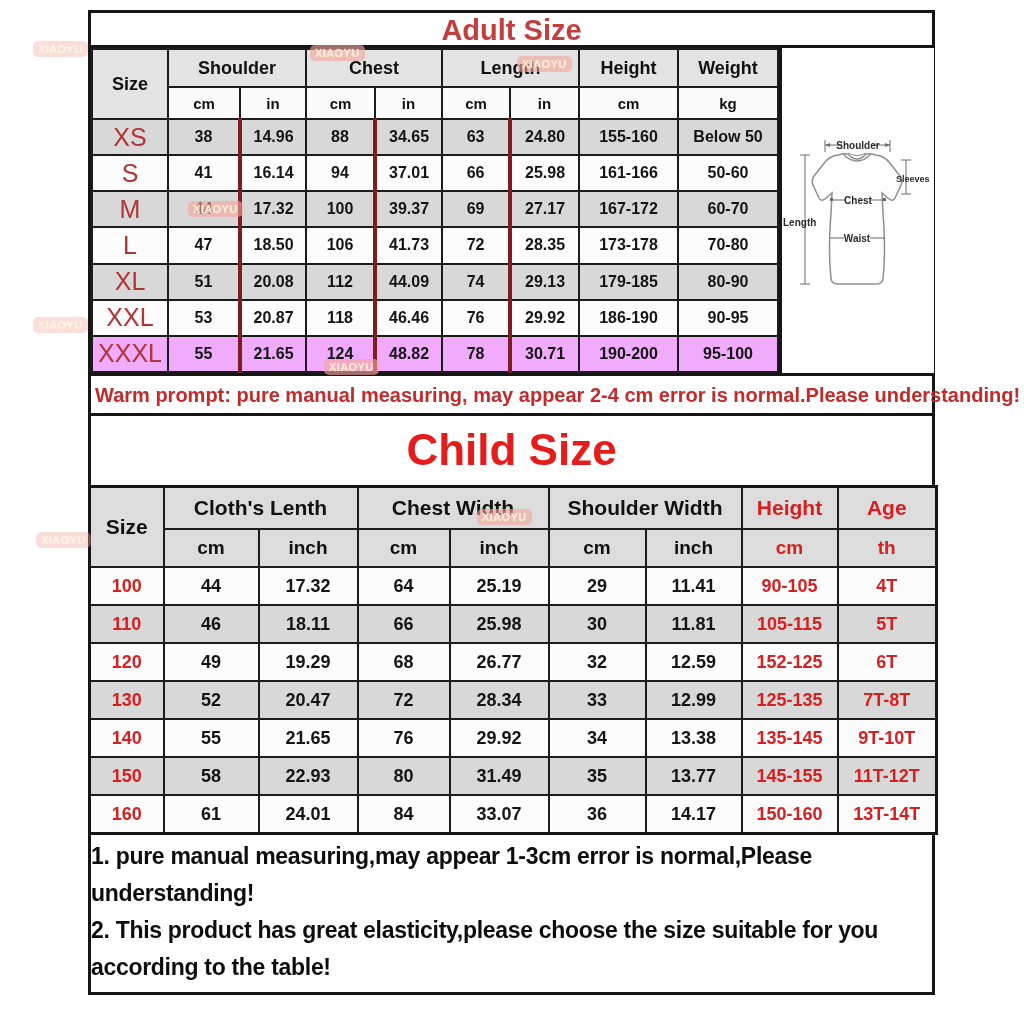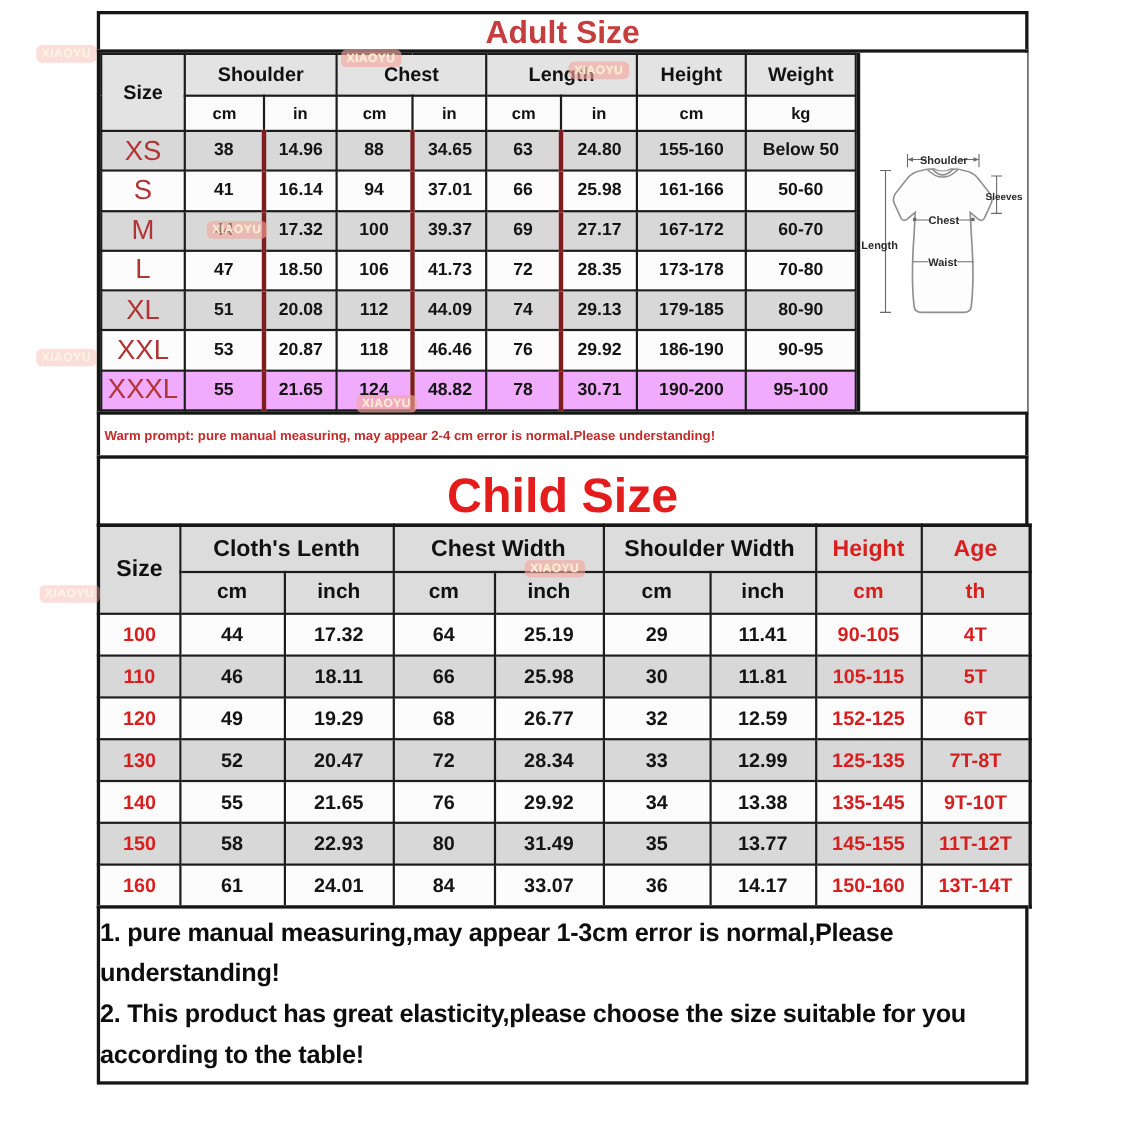--- a/index.html
+++ b/index.html
@@ -28,27 +28,27 @@
   .adult tbody td.size-cell { color:#b23535; font-size:25px; font-weight:normal; }
   .adult tbody tr:nth-child(odd) td { background:#d8d8d8; }
   .adult tbody tr:nth-child(even) td { background:#fcfcfc; }
   .adult tbody tr:nth-child(7) td { background:#f0abfc; }
 
   .diagram { width:158px; border-left:3px solid #161616; box-sizing:border-box; background:#fff; position:relative; }
 
   
   .warm {
     margin-top:-3px; height:43px; line-height:38px;
-    color:#c32b2b; font-size:12px; font-weight:bold; padding-left:4px;
+    color:#c32b2b; font-size:20px; font-weight:bold; padding-left:4px;
     white-space:nowrap;
   }
 
   
   .child-title {
-    margin-top:-3px; height:65px; line-height:68px; text-align:center;
+    margin-top:-3px; height:75px; line-height:68px; text-align:center;
     color:#e51c1c; font-size:44px; font-weight:bold;
   }
   table.child { width:847px; margin-top:-3px; border:3px solid #161616; }
   .child thead th { background:#dcdcdc; font-weight:bold; color:#111; }
   .child thead tr.grp th { height:40px; font-size:21px; }
   .child thead tr.units th { height:36px; font-size:19px; }
   .child thead th.redhdr { color:#d81f1f; }
   .child tbody td { height:36px; font-size:18px; font-weight:bold; color:#141414; }
   .child tbody td.red { color:#d81f1f; }
   .child tbody td.size-cell { color:#d81f1f; }

